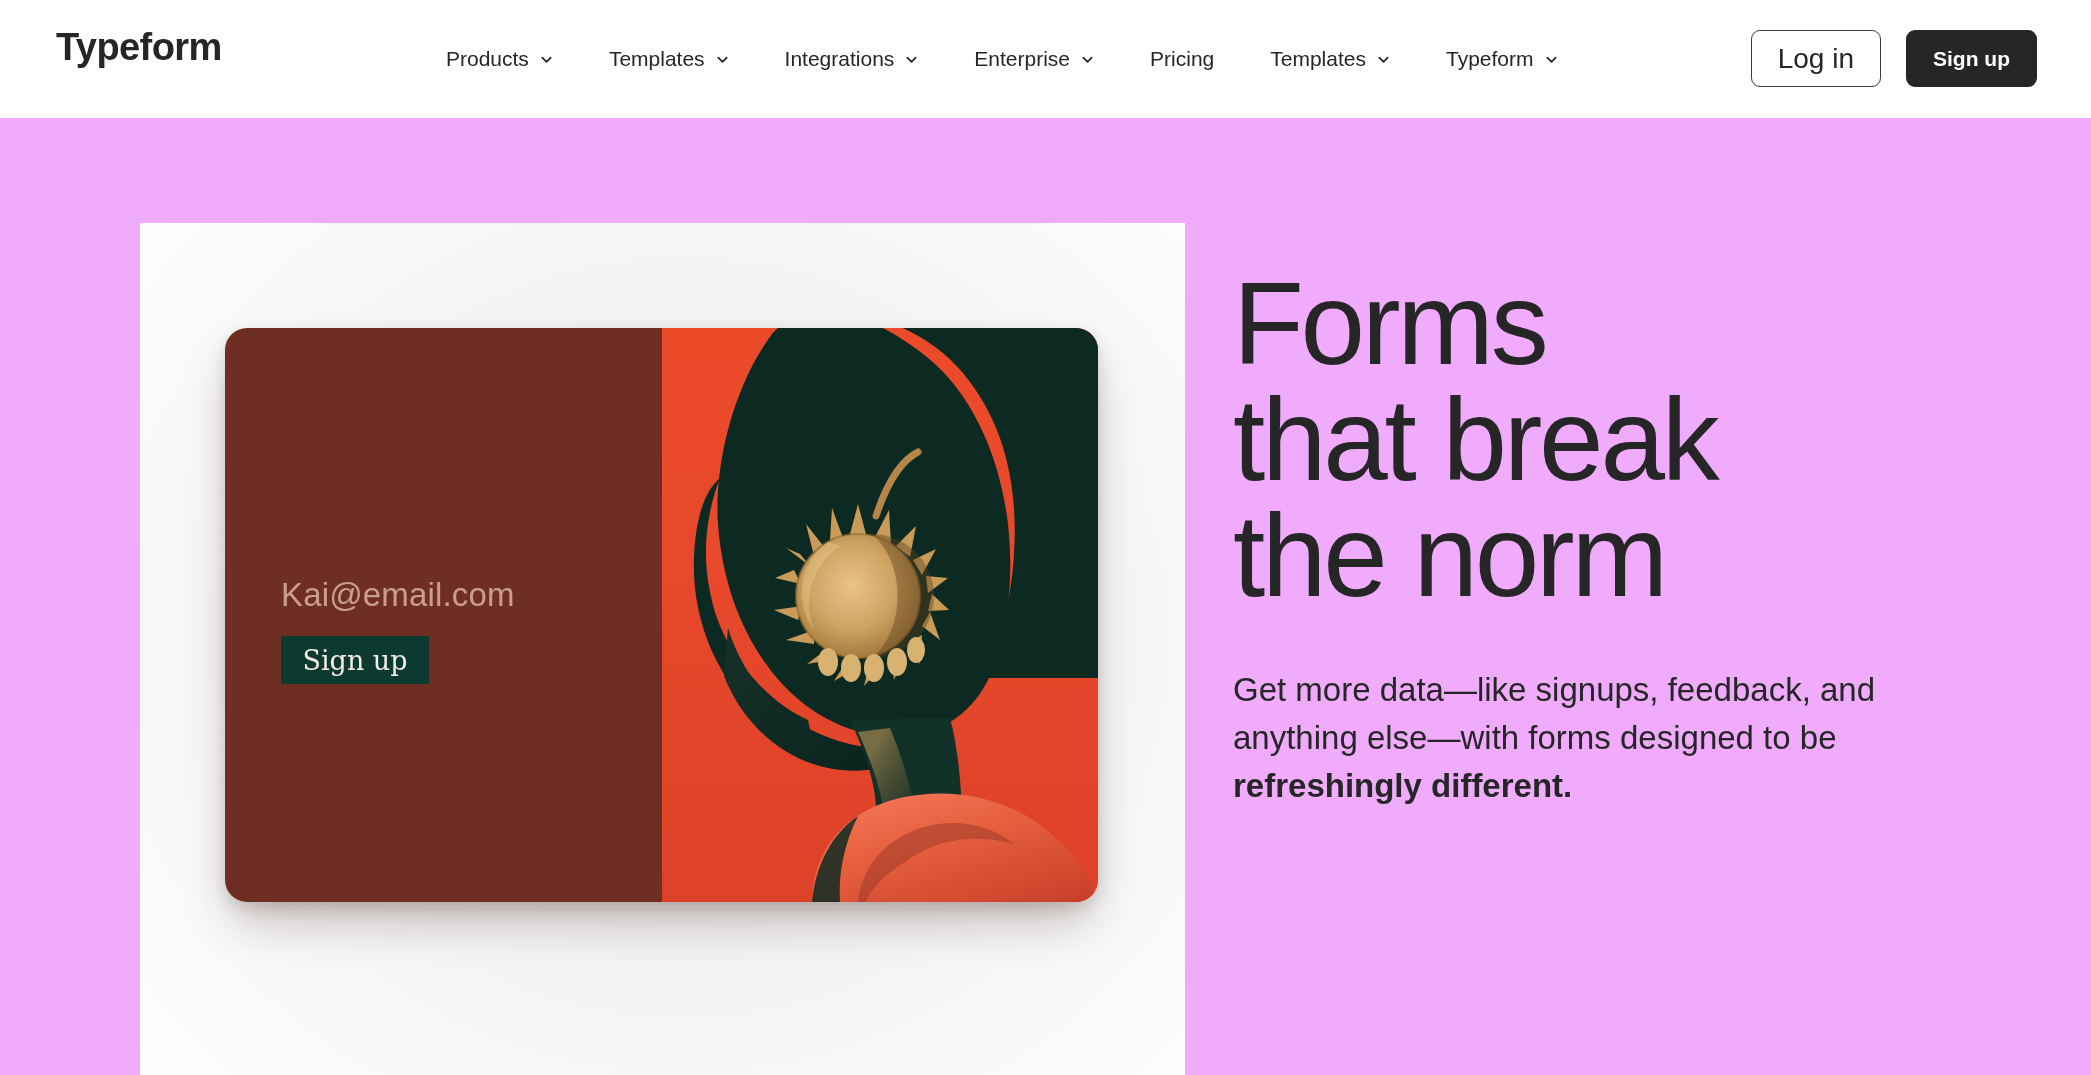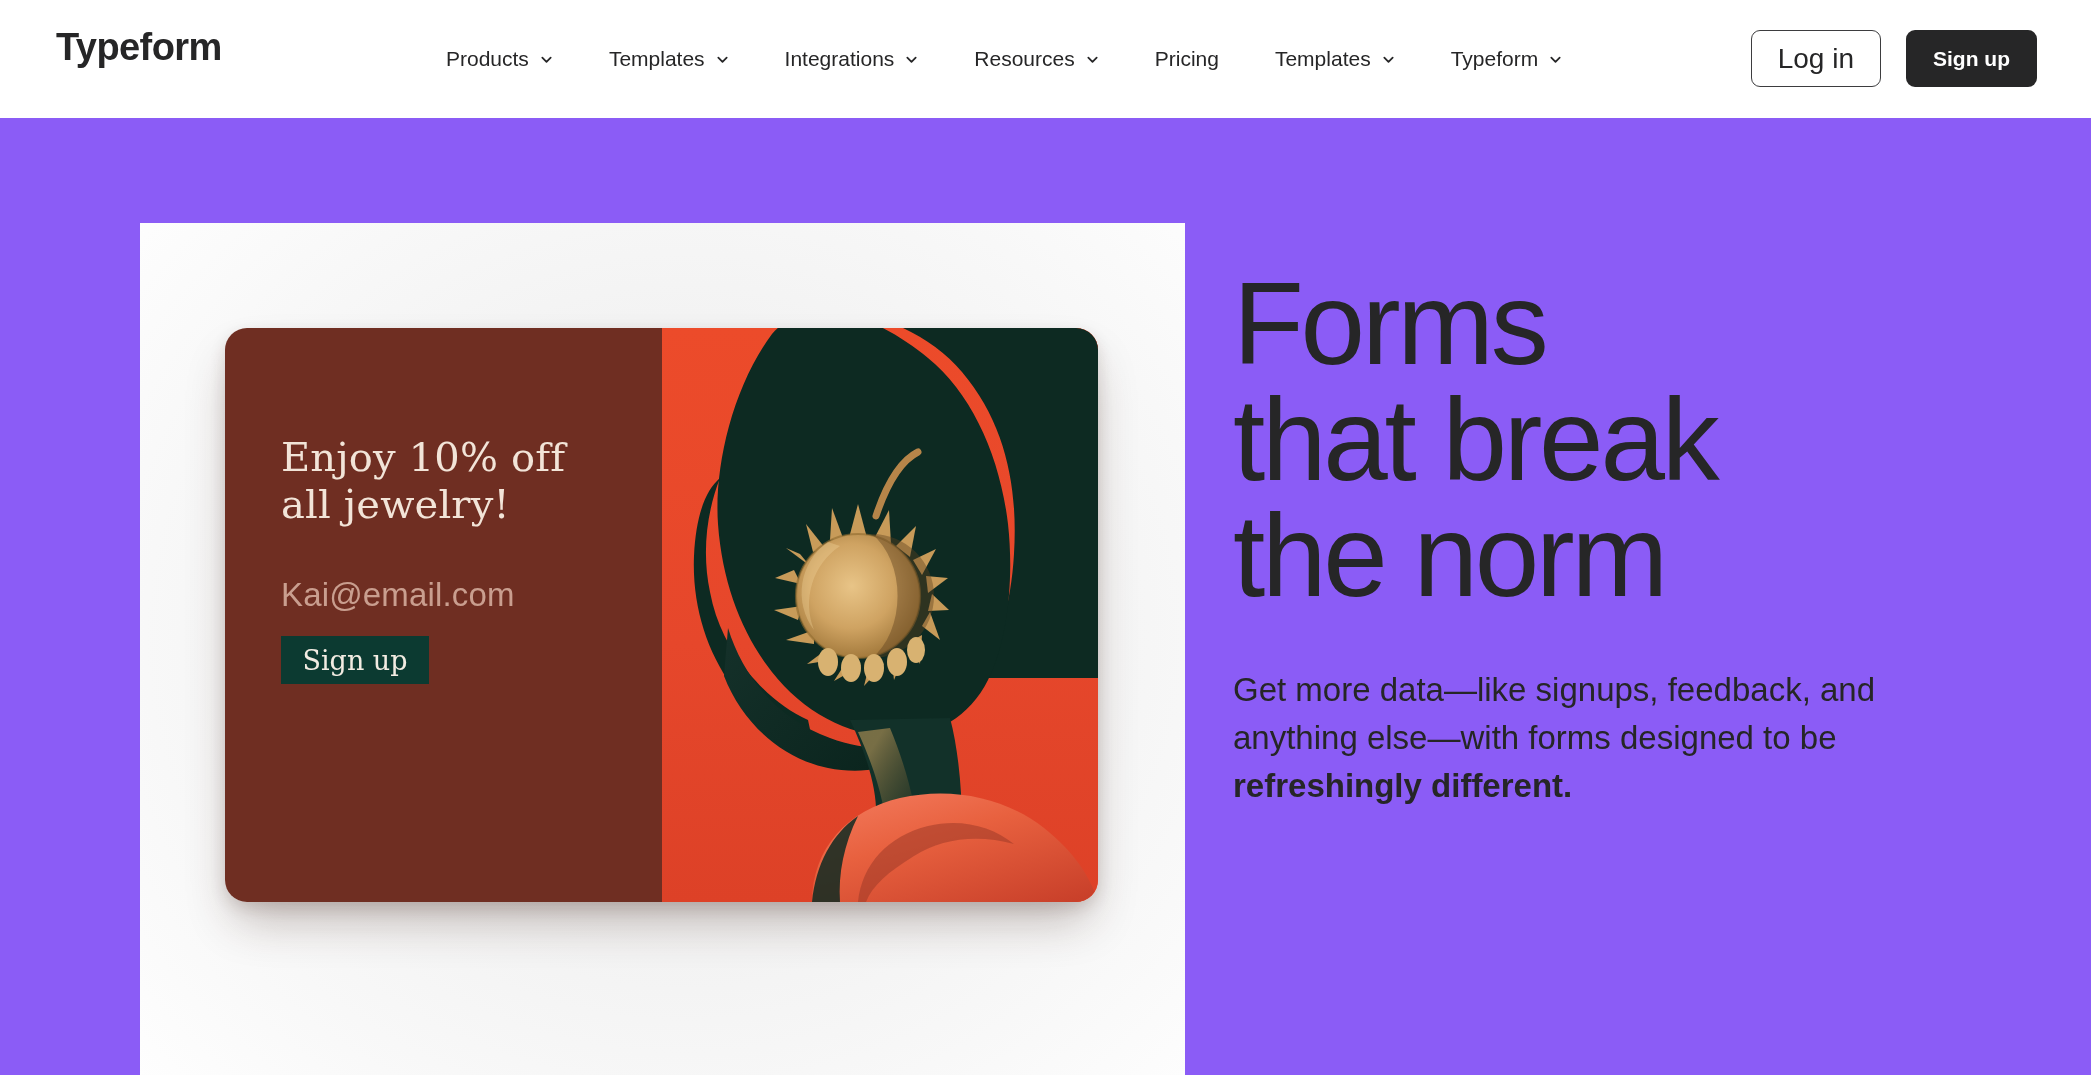--- a/index.html
+++ b/index.html
@@ -11,21 +11,21 @@
     overflow: hidden;
     background: #ffffff;
     font-family: "Liberation Sans", sans-serif;
     -webkit-font-smoothing: antialiased;
   }
 
   .page {
     position: relative;
     width: 2091px;
     height: 1075px;
-    background: #8b5cf6;
+    background: #f0abfc;
   }
 
   
   .header {
     position: absolute;
     top: 0; left: 0;
     width: 2091px;
     height: 118px;
     display: flex;
     align-items: center;
@@ -287,21 +287,21 @@
       <div class="nav-item">
         <span>Integrations</span>
         <span class="chev">
           <svg viewBox="0 0 14 14" width="13" height="13" fill="none" stroke="#262627" stroke-width="1.9" stroke-linecap="round" stroke-linejoin="round">
               <polyline points="2.5,5 7,9.6 11.5,5"></polyline>
             </svg>
         </span>
       </div>
 
       <div class="nav-item">
-        <span>Resources</span>
+        <span>Enterprise</span>
         <span class="chev">
           <svg viewBox="0 0 14 14" width="13" height="13" fill="none" stroke="#262627" stroke-width="1.9" stroke-linecap="round" stroke-linejoin="round">
               <polyline points="2.5,5 7,9.6 11.5,5"></polyline>
             </svg>
         </span>
       </div>
 
       <div class="nav-item">
         <span>Pricing</span>
       </div>
@@ -333,22 +333,20 @@
 
   </header>
 
   <section class="hero">
 
     <div class="hero-backdrop"></div>
 
     <div class="card">
 
       <div class="card-left">
-        <div class="card-headline">Enjoy 10% off
-all jewelry!</div>
 
         <div class="card-email">Kai@email.com</div>
 
         <button class="card-btn">Sign up</button>
       </div>
 
       <div class="card-photo">
         <svg viewBox="0 0 436 574" preserveAspectRatio="xMidYMid slice">
           <defs>
             <linearGradient id="gOrange" x1="0" y1="0" x2="0" y2="1">

